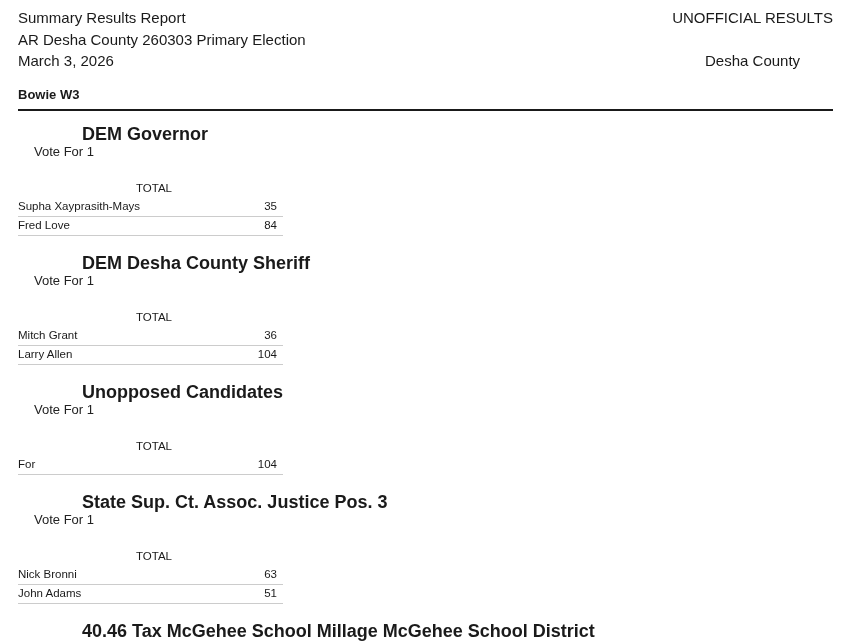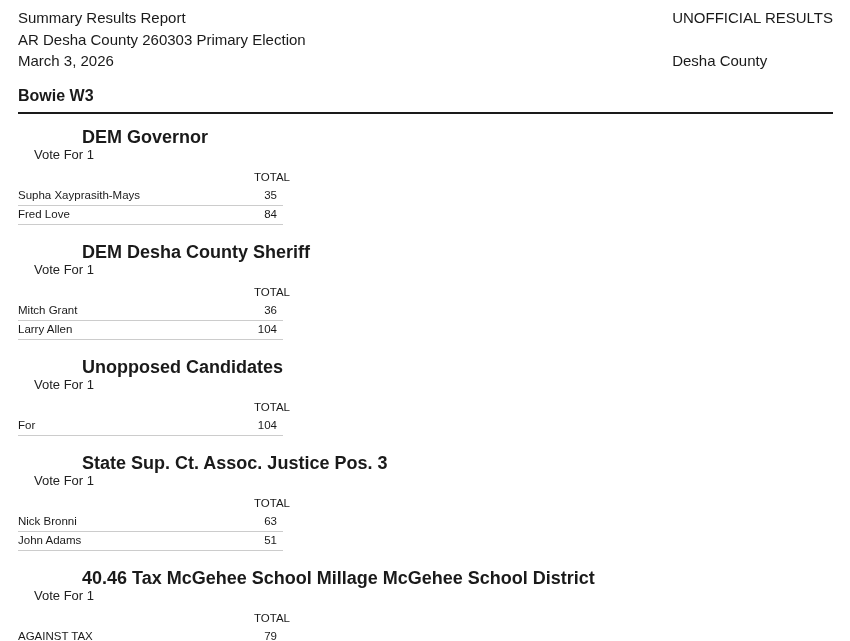--- a/index.html
+++ b/index.html
@@ -19,25 +19,25 @@
   .report-header {
     display: flex;
     justify-content: space-between;
     align-items: flex-start;
   }
   .header-left div, .header-right div {
     font-size: 15px;
     line-height: 21.5px;
     white-space: nowrap;
   }
-  .header-right { text-align: left; }
+  .header-right { text-align: center; }
   .header-right .county-name { margin-top: 21.5px; }
   .precinct-title {
     margin-top: 15px;
-    font-size: 16px;
+    font-size: 13px;
     font-weight: bold;
     padding-bottom: 7px;
     border-bottom: 2px solid #1a1a1a;
   }
   .contests { margin-top: 16px; }
   .contest { margin-bottom: 20px; }
   .contest-title {
     margin-left: 16px;
     font-size: 18px;
     font-weight: bold;
@@ -45,22 +45,22 @@
     padding-left: 48px;
   }
   .vote-for {
     margin-left: 16px;
     margin-top: 3px;
     font-size: 13px;
     color: #222222;
   }
   .total-header {
     width: 272px;
-    margin-top: 9px;
-    text-align: right;
+    margin-top: 23px;
+    text-align: center;
     font-size: 11.5px;
     padding-bottom: 4px;
   }
   .vote-row {
     width: 265px;
     display: flex;
     justify-content: space-between;
     align-items: baseline;
     font-size: 11.5px;
     padding: 2px 0 4px 0;

